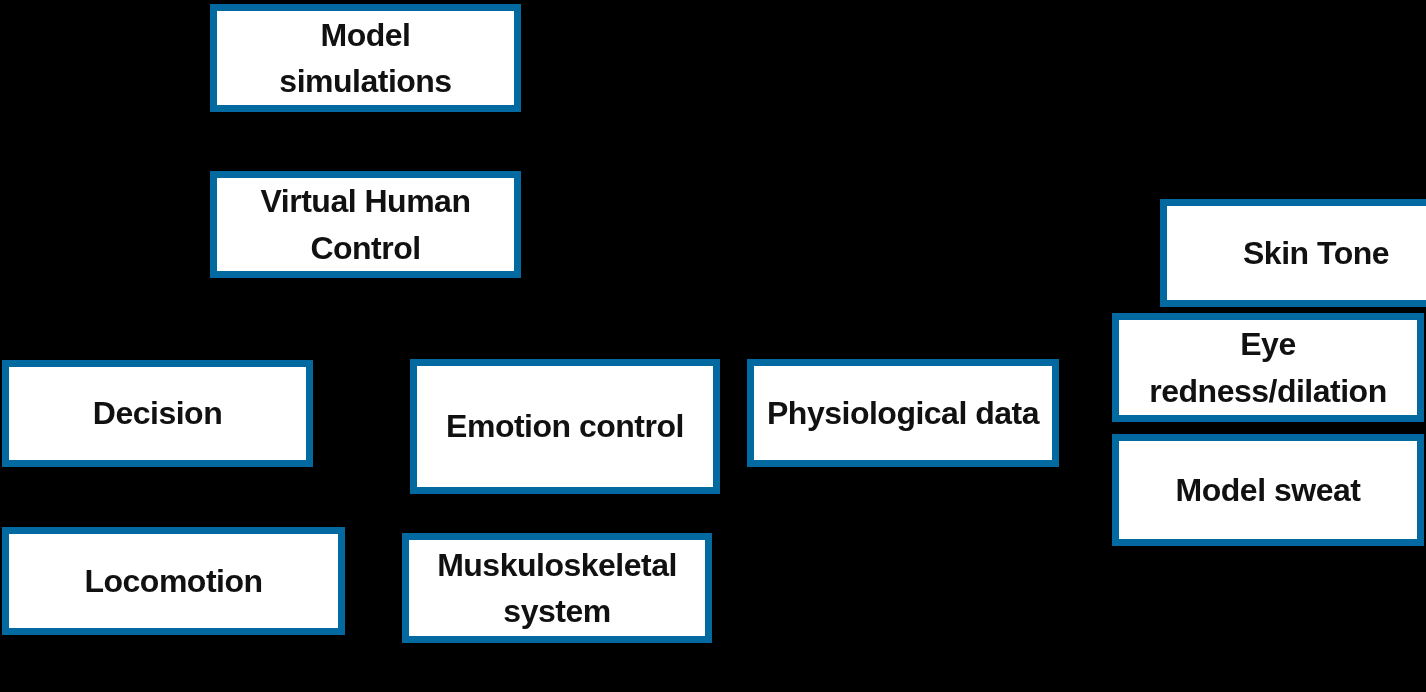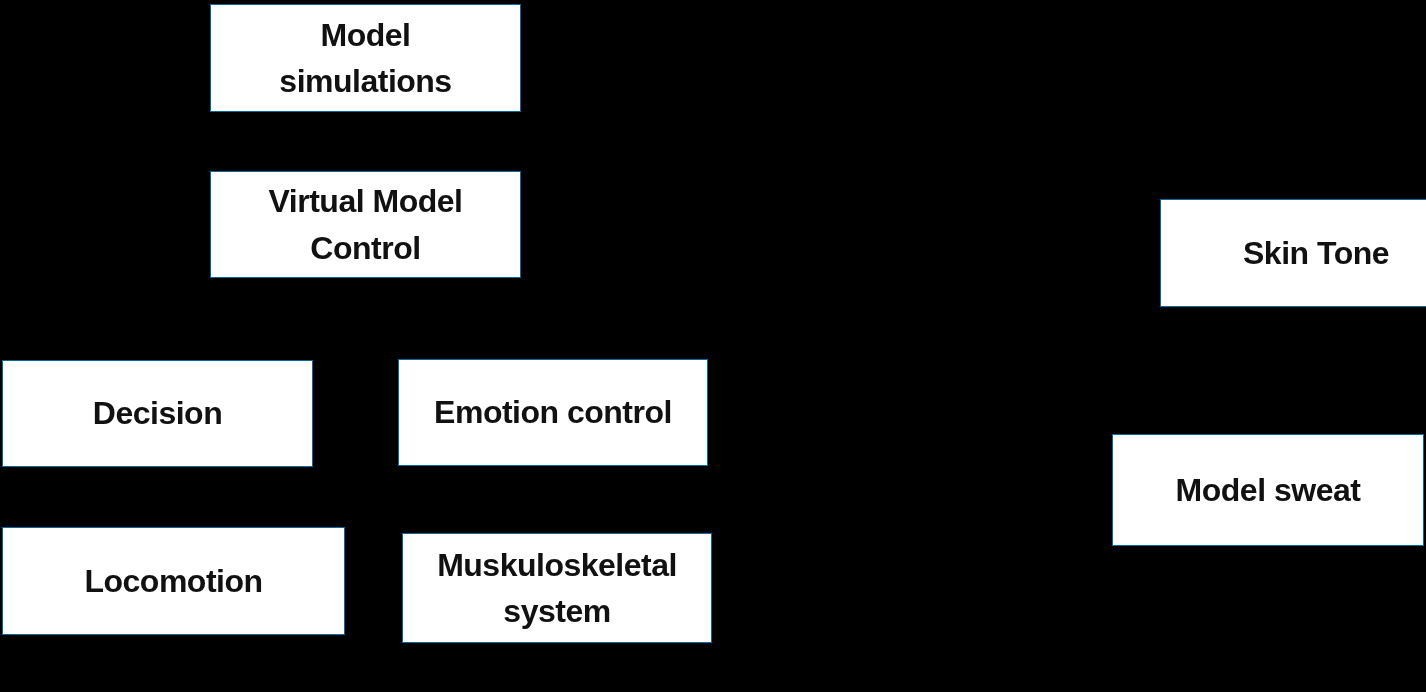--- a/index.html
+++ b/index.html
@@ -12,65 +12,68 @@
     width: 1426px;
     height: 692px;
     background: #000000;
     overflow: hidden;
     font-family: "Liberation Sans", sans-serif;
   }
   .box {
     position: absolute;
     box-sizing: border-box;
     background: #ffffff;
-    border: 1px solid #0369a1;
+    border: 7px solid #0369a1;
     color: #111111;
     display: flex;
     align-items: center;
     justify-content: center;
     text-align: center;
     font-weight: bold;
     font-size: 32px;
     letter-spacing: -0.5px;
     line-height: 1.45;
     white-space: pre-line;
   }
   
   .pos-model        { left: 210px;  top: 4px;   width: 311px; height: 108px; }
   .pos-vhc          { left: 210px;  top: 171px; width: 311px; height: 107px; }
   .pos-decision     { left: 2px;    top: 360px; width: 311px; height: 107px; }
   .pos-locomotion   { left: 2px;    top: 527px; width: 343px; height: 108px; }
-  .pos-emotion      { left: 398px;  top: 359px; width: 310px; height: 107px; }
+  .pos-emotion      { left: 410px;  top: 359px; width: 310px; height: 135px; }
   .pos-musculo      { left: 402px;  top: 533px; width: 310px; height: 110px; }
   .pos-physio       { left: 747px;  top: 359px; width: 312px; height: 108px; }
   .pos-skintone     { left: 1112px; top: 199px; width: 312px; height: 108px; margin-left: 48px; }
   .pos-eye          { left: 1112px; top: 313px; width: 312px; height: 109px; }
   .pos-sweat        { left: 1112px; top: 434px; width: 312px; height: 112px; }
   .pos-lacrymal     { left: 1112px; top: 581px; width: 312px; height: 110px; }
 </style>
 </head>
 <body>
 
 <div class="stage">
 
   <div class="box pos-model">Model
 simulations</div>
 
-  <div class="box pos-vhc">Virtual Model
+  <div class="box pos-vhc">Virtual Human
 Control</div>
 
   <div class="box pos-decision">Decision</div>
 
   <div class="box pos-locomotion">Locomotion</div>
 
   <div class="box pos-emotion">Emotion control</div>
 
   <div class="box pos-musculo">Muskuloskeletal
 system</div>
 
+  <div class="box pos-physio">Physiological data</div>
 
   <div class="box pos-skintone">Skin Tone</div>
 
+  <div class="box pos-eye">Eye
+redness/dilation</div>
 
   <div class="box pos-sweat">Model sweat</div>
 
 
 </div>
 
 </body></html>

